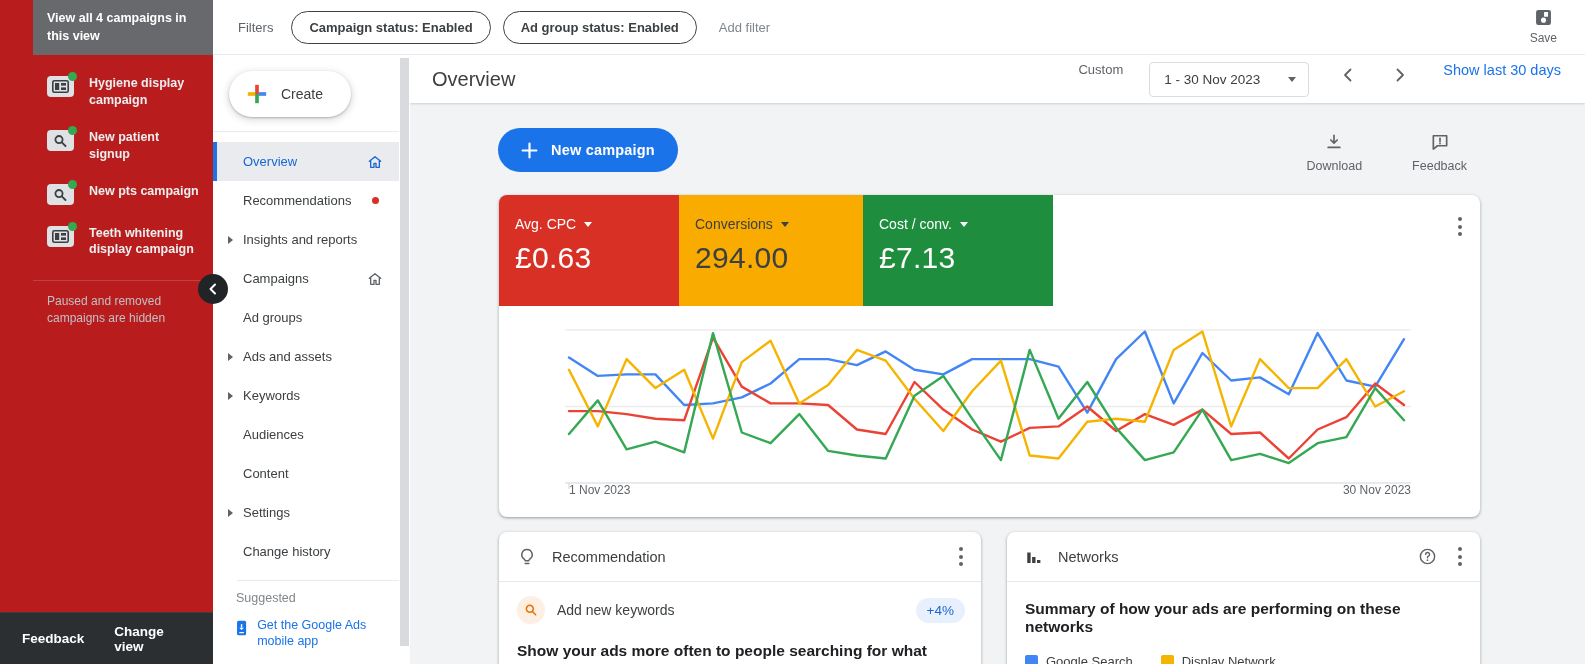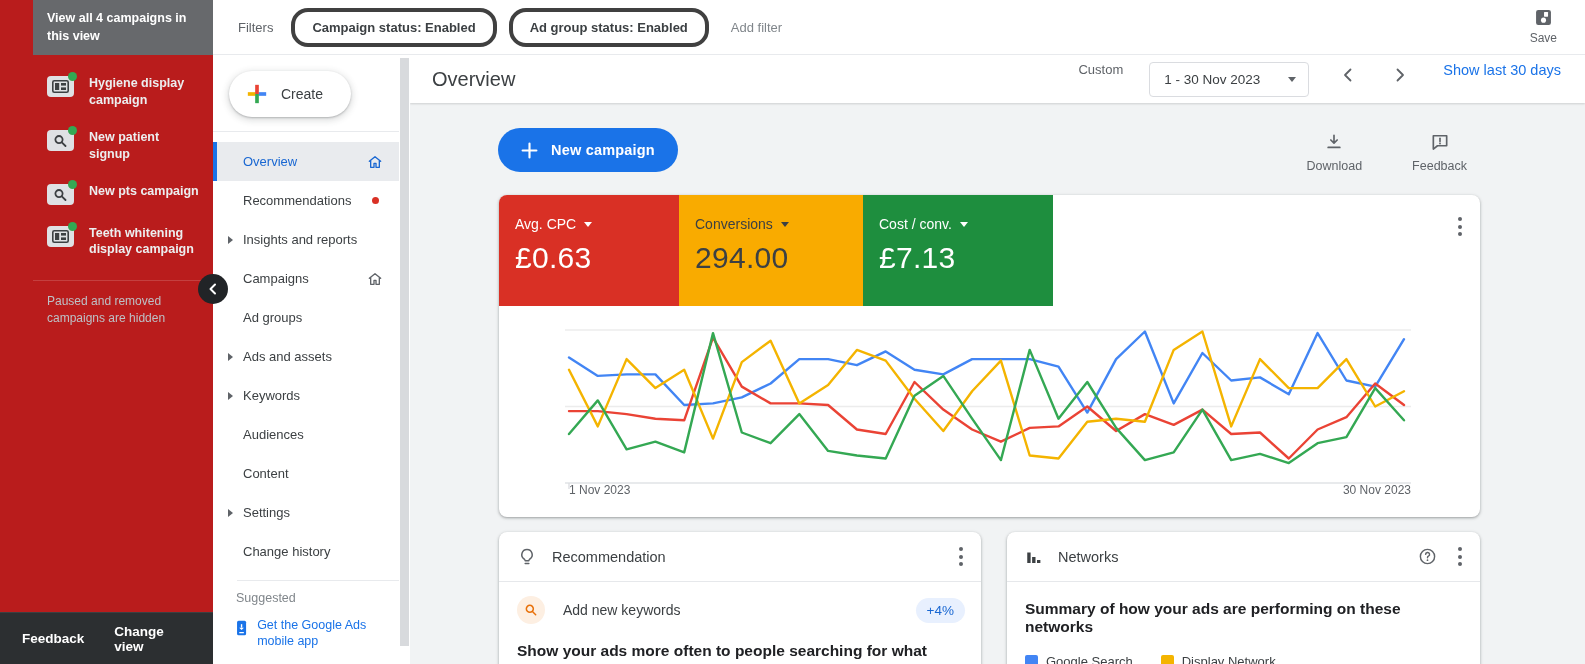--- a/index.html
+++ b/index.html
@@ -16,21 +16,21 @@
   .camp-dot { position:absolute; right:-3px; top:-4px; width:9px; height:9px; border-radius:50%; background:#34a853; }
   .ds-divider { border-top:1px solid rgba(255,255,255,.16); margin:8px 0 12px; }
   .ds-note { color:#bdc1c6; font-size:12px; padding:0 14px; line-height:1.4; }
   .ds-footer { position:absolute; bottom:0; left:0; right:0; height:52px; display:flex; align-items:center; gap:30px; padding:0 22px; color:#fff; font-weight:700; font-size:13.5px; background:#2c2f31; border-top:1px solid rgba(255,255,255,.08); }
   .ds-footer span { cursor:pointer; }
   .collapse-btn { position:absolute; right:-15px; top:274px; width:30px; height:30px; border-radius:50%; background:#212427; border:none; display:grid; place-items:center; cursor:pointer; z-index:40; }
 
   
   .filter-bar { position:absolute; left:213px; top:0; width:1372px; height:55px; background:#fff; border-bottom:1px solid #e8eaed; display:flex; align-items:center; padding-left:25px; z-index:10; }
   .filters-label { font-size:13px; color:#5f6368; margin-right:18px; }
-  .pill { border:4px solid #404040; border-radius:17px; padding:8px 17px; font-size:13px; font-weight:700; color:#3c4043; margin-right:12px; background:#fff; cursor:pointer; white-space:nowrap; }
+  .pill { border:1px solid #404040; border-radius:17px; padding:8px 17px; font-size:13px; font-weight:700; color:#3c4043; margin-right:12px; background:#fff; cursor:pointer; white-space:nowrap; }
   .add-filter { font-size:13px; color:#80868b; margin-left:10px; cursor:pointer; }
   .save-action { position:absolute; right:28px; top:7px; display:flex; flex-direction:column; align-items:center; gap:3px; color:#5f6368; font-size:12px; cursor:pointer; }
 
   
   .nav-col { position:absolute; left:213px; top:55px; width:186px; height:609px; background:#fff; z-index:5; }
   .create-wrap { padding:16px 0 14px 16px; border-bottom:1px solid #e8eaed; }
   .create-btn { width:122px; height:46px; border-radius:24px; background:#fff; border:none; box-shadow:0 1px 2px rgba(60,64,67,.3), 0 2px 6px 2px rgba(60,64,67,.15); display:flex; align-items:center; gap:13px; padding:0 17px; font-size:14px; color:#3c4043; font-weight:500; cursor:pointer; font-family:inherit; }
   .nav-list { padding-top:10px; }
   .nav-item { position:relative; height:39px; display:flex; align-items:center; padding:0 16px 0 30px; font-size:13px; color:#3c4043; cursor:pointer; }
   .nav-item .expand-arrow { position:absolute; left:15px; width:0; height:0; border-left:5px solid #5f6368; border-top:4px solid transparent; border-bottom:4px solid transparent; }
@@ -75,21 +75,21 @@
   .axis-label { position:absolute; top:288px; font-size:12px; color:#5f6368; }
   .axis-label.start { left:70px; }
   .axis-label.end { right:69px; }
 
   .bottom-card { position:absolute; top:429px; background:#fff; border-radius:8px 8px 0 0; box-shadow:0 1px 2px rgba(60,64,67,.3), 0 1px 3px 1px rgba(60,64,67,.15); height:200px; }
   .rec-card { left:89px; width:482px; }
   .networks-card { left:597px; width:473px; }
   .card-header { height:50px; display:flex; align-items:center; gap:15px; padding:0 18px; border-bottom:1px solid #e6e8eb; font-size:14.5px; color:#3c4043; }
   .card-header .kebab { margin-left:auto; }
   .card-header .right-icons { margin-left:auto; display:flex; align-items:center; gap:20px; }
-  .rec-row { display:flex; align-items:center; gap:18px; padding:14px 16px 0 18px; }
+  .rec-row { display:flex; align-items:center; gap:12px; padding:14px 16px 0 18px; }
   .search-circle { width:28px; height:28px; border-radius:50%; background:#fdefe2; display:grid; place-items:center; flex:none; }
   .rec-item-label { font-size:14px; color:#3c4043; }
   .uplift-badge { margin-left:auto; background:#e8f0fe; color:#1967d2; font-size:13.5px; padding:5px 11px; border-radius:15px; }
   .rec-desc { padding:17px 18px 0; font-size:15.5px; font-weight:700; color:#202124; line-height:1.35; }
   .net-summary { padding:18px 18px 0; font-size:15.5px; font-weight:700; color:#202124; }
   .net-legend { display:flex; gap:28px; padding:18px 18px 0; font-size:13px; color:#3c4043; align-items:center; }
   .legend-entry { display:flex; align-items:center; gap:8px; }
   .legend-swatch { width:13px; height:13px; border-radius:2px; display:inline-block; }
 </style>
 </head>

